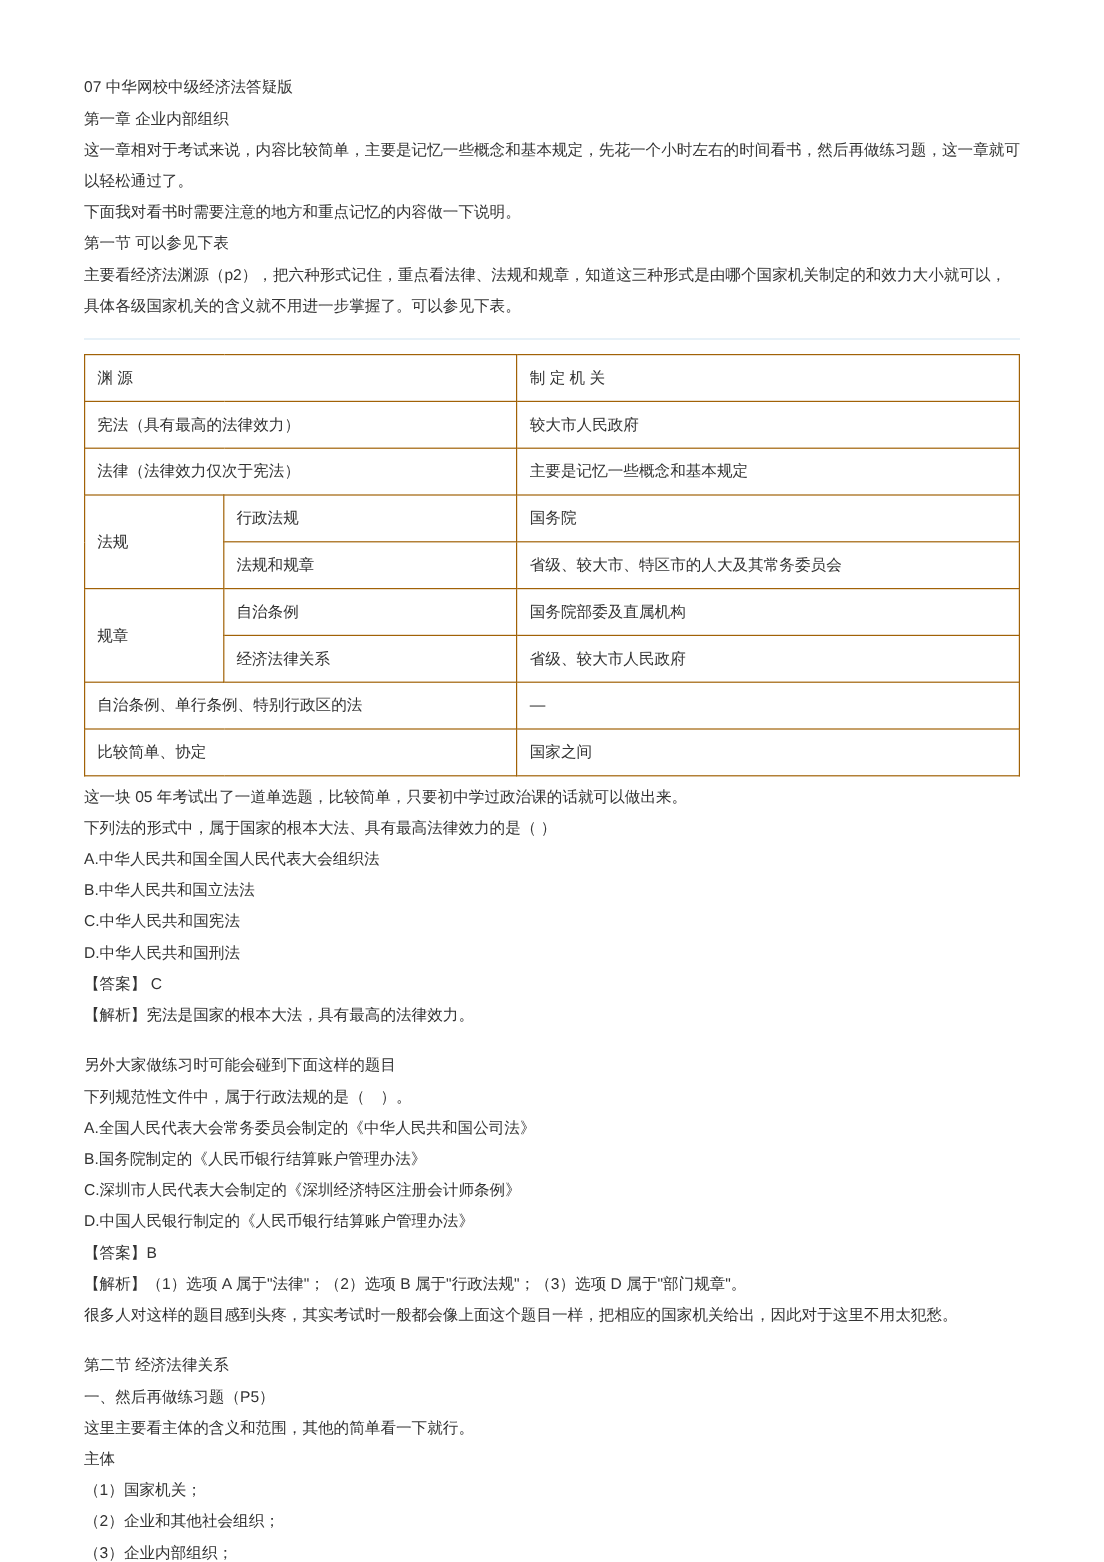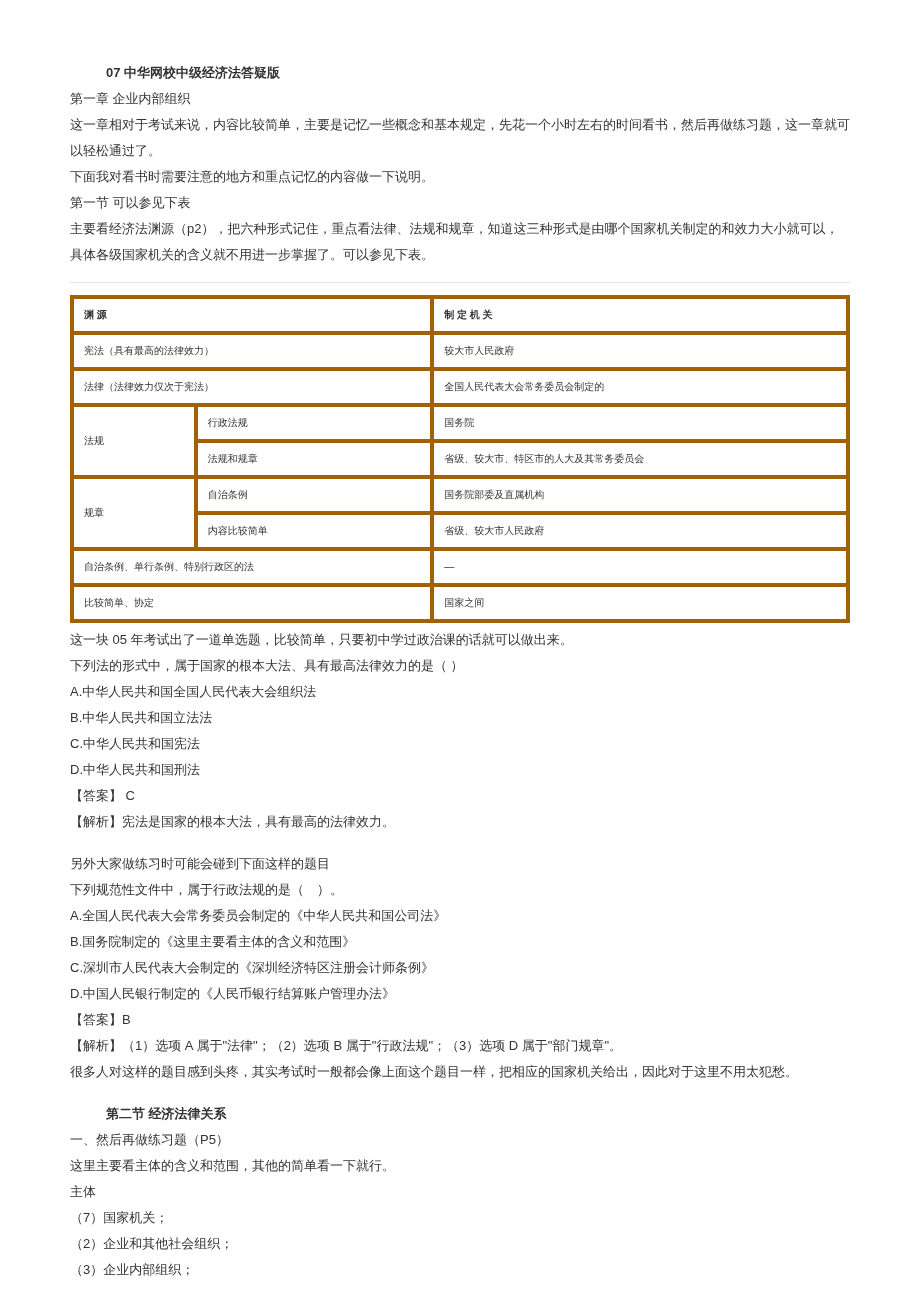--- a/index.html
+++ b/index.html
@@ -4,31 +4,31 @@
 <style>
   body {
     font-family: "Microsoft YaHei", "SimSun", sans-serif;
     font-size: 13px;
     color: #333;
     line-height: 2;
     margin: 0;
     padding: 60px 70px 40px 70px;
     background: #fff;
   }
-  .bold { font-weight: bold; margin-left: 36px; }
+  .bold { font-weight: normal; }
   p { margin: 0; }
   table {
     border-collapse: collapse;
     width: 100%;
     margin: 12px 0 4px 0;
   }
   td {
-    border: 4px solid #a16207;
+    border: 1px solid #a16207;
     padding: 6px 10px;
-    font-size: 10px;
+    font-size: 13px;
     vertical-align: middle;
   }
   hr.light {
     border: none;
     border-top: 1px solid #d8e8f3;
     margin: 14px 0 2px 0;
   }
   .spacer { height: 16px; }
 </style>
 </head>
@@ -48,38 +48,38 @@
       <tr>
     <td colspan="2" class="bold">渊 源</td>
     <td class="bold">制 定 机 关</td>
   </tr>
   <tr>
     <td colspan="2">宪法（具有最高的法律效力）</td>
     <td>较大市人民政府</td>
   </tr>
   <tr>
     <td colspan="2">法律（法律效力仅次于宪法）</td>
-    <td>全国人民代表大会常务委员会制定的</td>
+    <td>主要是记忆一些概念和基本规定</td>
   </tr>
   <tr>
     <td rowspan="2">法规</td>
     <td>行政法规</td>
     <td>国务院</td>
   </tr>
   <tr>
     <td>法规和规章</td>
     <td>省级、较大市、特区市的人大及其常务委员会</td>
   </tr>
   <tr>
     <td rowspan="2">规章</td>
     <td>自治条例</td>
     <td>国务院部委及直属机构</td>
   </tr>
   <tr>
-    <td>内容比较简单</td>
+    <td>经济法律关系</td>
     <td>省级、较大市人民政府</td>
   </tr>
   <tr>
     <td colspan="2">自治条例、单行条例、特别行政区的法</td>
     <td>—</td>
   </tr>
   <tr>
     <td colspan="2">比较简单、协定</td>
     <td>国家之间</td>
   </tr>
@@ -93,28 +93,28 @@
 <p>C.中华人民共和国宪法</p>
 <p>D.中华人民共和国刑法</p>
 <p>【答案】 C</p>
 <p>【解析】宪法是国家的根本大法，具有最高的法律效力。</p>
 
 <div class="spacer"></div>
 
 <p>另外大家做练习时可能会碰到下面这样的题目</p>
 <p>下列规范性文件中，属于行政法规的是（　）。</p>
 <p>A.全国人民代表大会常务委员会制定的《中华人民共和国公司法》</p>
-<p>B.国务院制定的《这里主要看主体的含义和范围》</p>
+<p>B.国务院制定的《人民币银行结算账户管理办法》</p>
 <p>C.深圳市人民代表大会制定的《深圳经济特区注册会计师条例》</p>
 <p>D.中国人民银行制定的《人民币银行结算账户管理办法》</p>
 <p>【答案】B</p>
 <p>【解析】（1）选项 A 属于"法律"；（2）选项 B 属于"行政法规"；（3）选项 D 属于"部门规章"。</p>
 <p>很多人对这样的题目感到头疼，其实考试时一般都会像上面这个题目一样，把相应的国家机关给出，因此对于这里不用太犯愁。</p>
 
 <div class="spacer"></div>
 
 <p class="bold">第二节 经济法律关系</p>
 <p>一、然后再做练习题（P5）</p>
 <p>这里主要看主体的含义和范围，其他的简单看一下就行。</p>
 <p>主体</p>
-<p>（7）国家机关；</p>
+<p>（1）国家机关；</p>
 <p>（2）企业和其他社会组织；</p>
 <p>（3）企业内部组织；</p>
 
 </body></html>

